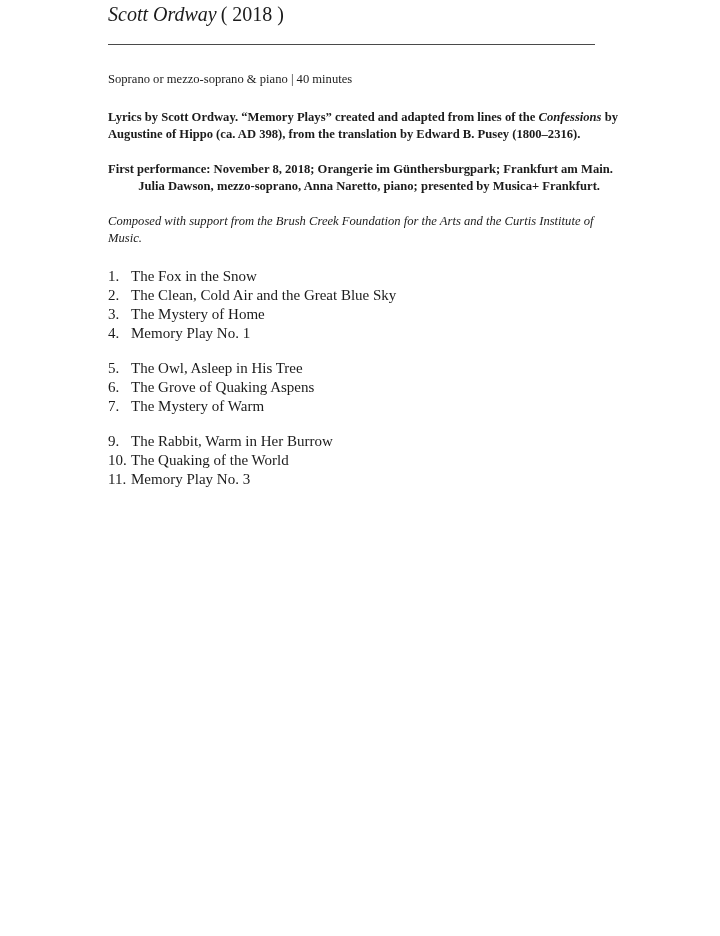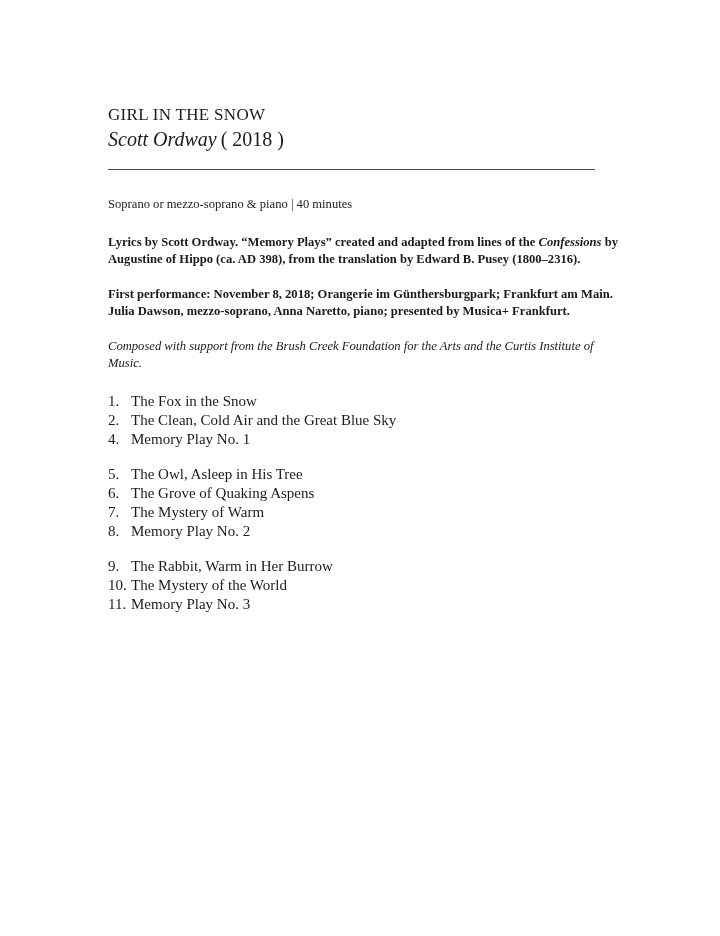--- a/index.html
+++ b/index.html
@@ -54,21 +54,21 @@
   .instr {
     font-size: 12.6px;
     line-height: 17px;
     margin: 26px 0 0 0;
   }
   .para {
     font-size: 12.6px;
     line-height: 17px;
     margin: 21px 0 0 0;
   }
-  .para.premiere { margin-top: 18px; }
+  .para.premiere { margin-top: 18px; text-align: right; }
   .para.support  { margin-top: 18px; font-style: italic; }
   .line {
     display: block;
     white-space: nowrap;
     font-weight: bold;
   }
   .movements {
     margin-top: 20px;
     font-size: 15px;
   }
@@ -84,21 +84,20 @@
     width: 23px;
   }
   em { font-style: italic; }
 </style>
 </head>
 <body>
 
 <div class="page">
   <div class="content">
 
-    <h1 class="title">GIRL IN THE SNOW</h1>
 
     <div class="byline"><span class="composer">Scott Ordway</span><span class="year">( 2018 )</span></div>
 
     <div class="rule"></div>
 
     <p class="instr">Soprano or mezzo-soprano &amp; piano | 40 minutes</p>
 
     <p class="para">
       <span class="line"><span>Lyrics by Scott Ordway. “Memory Plays” created and adapted from lines of the </span><em>Confessions</em><span> by</span></span>
       <span class="line">Augustine of Hippo (ca. AD 398), from the translation by Edward B. Pusey (1800–2316).</span>
@@ -109,31 +108,31 @@
       <span class="line">Julia Dawson, mezzo-soprano, Anna Naretto, piano; presented by Musica+ Frankfurt.</span>
     </p>
 
     <p class="para support">Composed with support from the Brush Creek Foundation for the Arts and the Curtis Institute of Music.</p>
 
     <div class="movements">
 
       <div class="movement-group">
         <div class="movement"><span class="num">1.</span><span class="mtitle">The Fox in the Snow</span></div>
         <div class="movement"><span class="num">2.</span><span class="mtitle">The Clean, Cold Air and the Great Blue Sky</span></div>
+        <div class="movement"><span class="num">3.</span><span class="mtitle">The Mystery of Home</span></div>
         <div class="movement"><span class="num">4.</span><span class="mtitle">Memory Play No. 1</span></div>
       </div>
 
       <div class="movement-group">
         <div class="movement"><span class="num">5.</span><span class="mtitle">The Owl, Asleep in His Tree</span></div>
         <div class="movement"><span class="num">6.</span><span class="mtitle">The Grove of Quaking Aspens</span></div>
         <div class="movement"><span class="num">7.</span><span class="mtitle">The Mystery of Warm</span></div>
-        <div class="movement"><span class="num">8.</span><span class="mtitle">Memory Play No. 2</span></div>
       </div>
 
       <div class="movement-group">
         <div class="movement"><span class="num">9.</span><span class="mtitle">The Rabbit, Warm in Her Burrow</span></div>
-        <div class="movement"><span class="num">10.</span><span class="mtitle">The Mystery of the World</span></div>
+        <div class="movement"><span class="num">10.</span><span class="mtitle">The Quaking of the World</span></div>
         <div class="movement"><span class="num">11.</span><span class="mtitle">Memory Play No. 3</span></div>
       </div>
 
     </div>
   </div>
 </div>
 
 </body></html>

